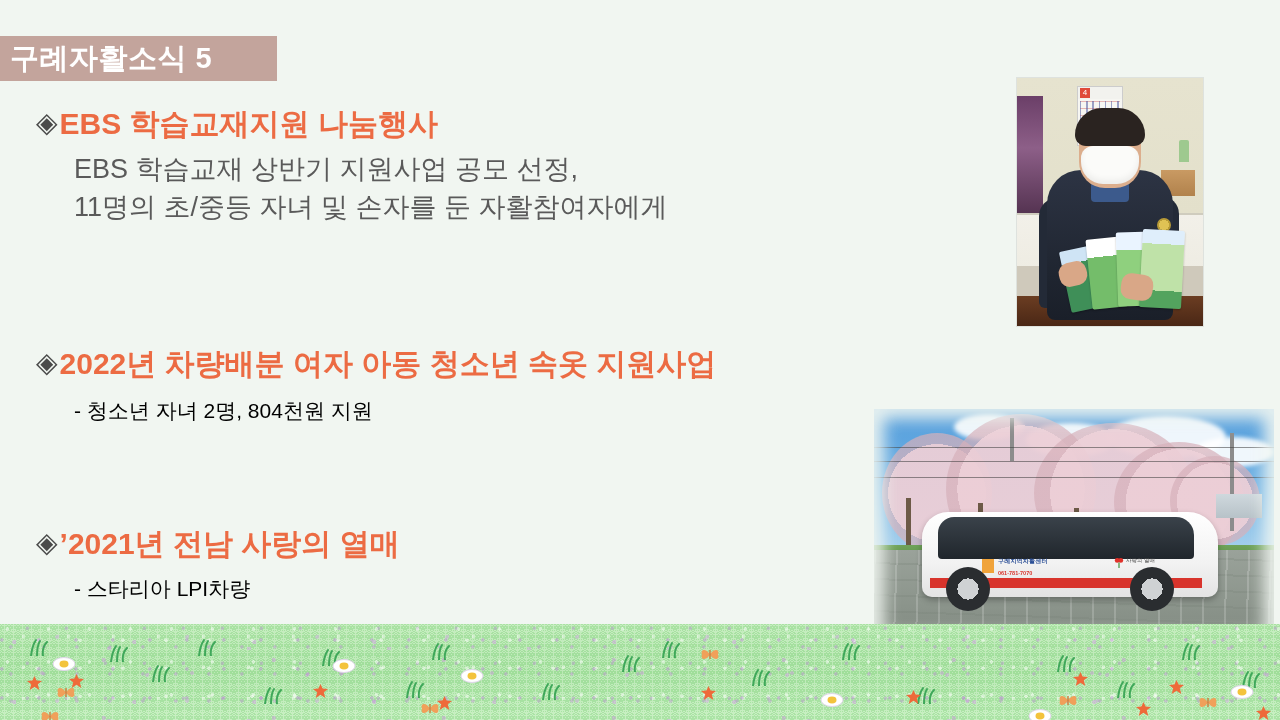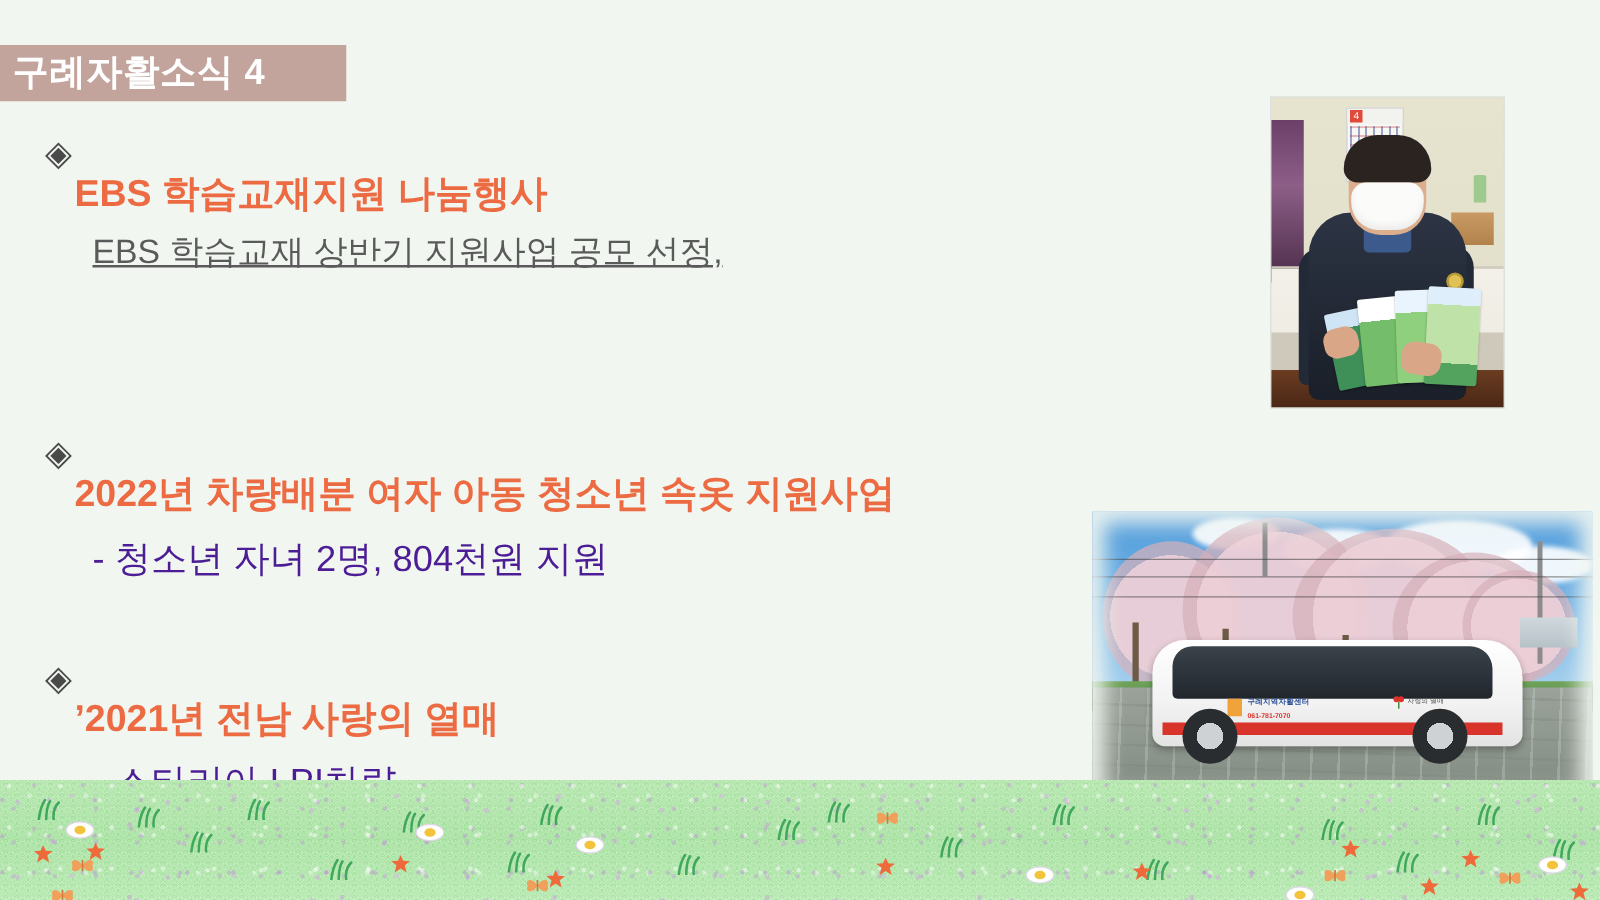--- a/index.html
+++ b/index.html
@@ -65,35 +65,35 @@
     white-space: nowrap;
   }
   .bullet {
     color: #4a4a4a;
     font-size: 28px;
     line-height: 1.35;
     margin-right: 2px;
     flex: 0 0 auto;
   }
   .heading-lines { display: block; }
-  .heading-line { display: block; margin-top: 32px; }
+  .heading-line { display: block; }
   .heading-line.indent { padding-left: 6px; }
 
   .body-text {
     color: #5a5a5a;
     font-size: 27px;
     line-height: 1.42;
     padding-left: 38px;
     white-space: nowrap;
   }
-  .body-line { display: block; text-decoration: underline; }
+  .body-line { display: block; }
 
   .sub-text {
-    color: #4c1d95;
-    font-size: 29px;
+    color: #000000;
+    font-size: 21px;
     line-height: 1.4;
     padding-left: 38px;
     white-space: nowrap;
   }
 
   
   #block-1 { top: 0px; }
   #block-1 .body-text { margin-top: 6px; }
   #block-2 { top: 240px; }
   #block-2 .sub-text { margin-top: 12px; }
@@ -352,34 +352,35 @@
     position: absolute; inset: 0; pointer-events: none;
     box-shadow: inset 0 0 16px 10px rgba(241,246,241,.92);
   }
 </style>
 </head>
 <body>
 
 <div class="slide">
 
   <div class="title-banner">
-    <span class="title-text">구례자활소식 4</span>
+    <span class="title-text">구례자활소식 5</span>
   </div>
 
   <div class="content">
 
     <div class="block" id="block-1">
       <div class="heading">
         <span class="bullet">◈</span>
         <span class="heading-lines">
           <span class="heading-line">EBS 학습교재지원 나눔행사</span>
         </span>
       </div>
       <div class="body-text">
         <span class="body-line">EBS 학습교재 상반기 지원사업 공모 선정,</span>
+        <span class="body-line">11명의 초/중등 자녀 및 손자를 둔 자활참여자에게</span>
       </div>
     </div>
 
     <div class="block" id="block-2">
       <div class="heading">
         <span class="bullet">◈</span>
         <span class="heading-lines">
           <span class="heading-line">2022년 차량배분 여자 아동 청소년 속옷 지원사업</span>
         </span>
       </div>

